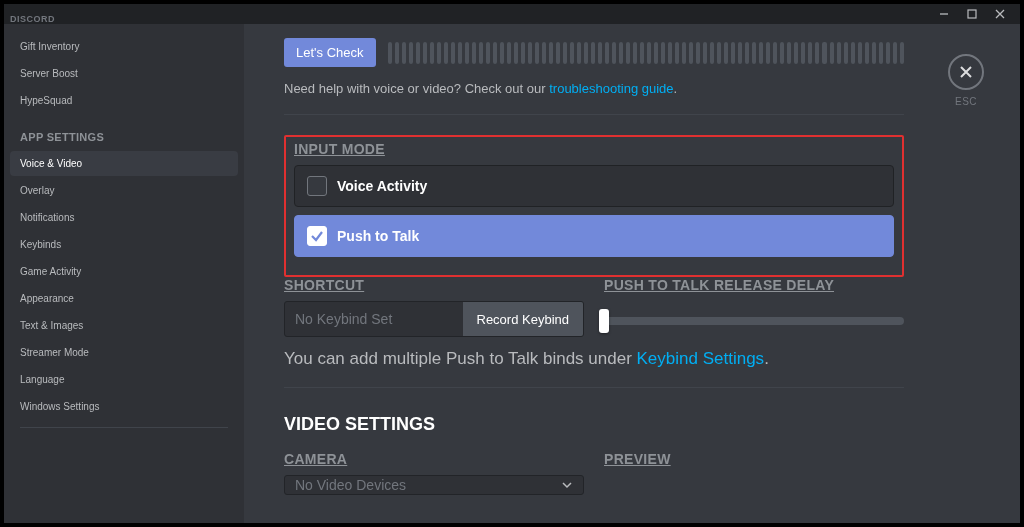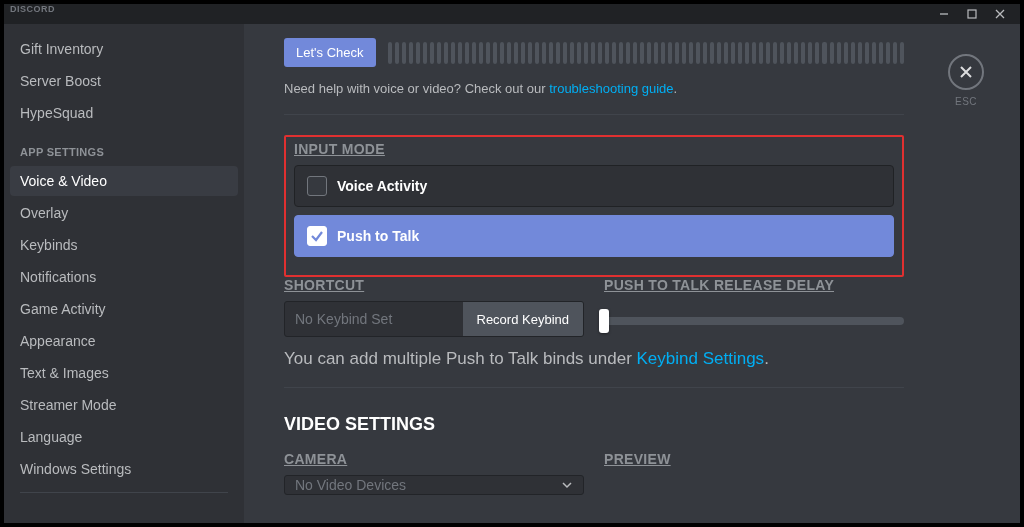--- a/index.html
+++ b/index.html
@@ -1,33 +1,33 @@
 <!DOCTYPE html>
 <html><head>
   <meta charset="utf-8">
   <style>
     * { margin: 0; padding: 0; box-sizing: border-box; font-family: "Helvetica Neue", Helvetica, Arial, sans-serif; }
     body { width: 1024px; height: 527px; overflow: hidden; background: #000; }
 
     .outer-border { width: 1024px; height: 527px; border: 4px solid #000; border-radius: 6px; background: #000; position: relative; }
 
     
-    .title-bar { height: 20px; background: #202225; display: flex; align-items: flex-start; justify-content: space-between; padding: 0 6px; }
+    .title-bar { height: 20px; background: #202225; display: flex; align-items: flex-end; justify-content: space-between; padding: 0 6px; }
     .title-bar-left { color: #72767d; font-size: 9px; font-weight: 700; letter-spacing: 0.5px; }
     .title-bar-right { display: flex; gap: 0; }
     .win-btn { width: 28px; height: 20px; display: flex; align-items: center; justify-content: center; color: #b9bbbe; cursor: pointer; }
     .win-btn svg { width: 10px; height: 10px; }
 
     
     .main { display: flex; height: calc(527px - 8px - 20px); background: #36393f; }
 
     
     .sidebar { width: 240px; background: #2f3136; padding: 8px 6px 0 6px; overflow-y: auto; }
     .sidebar-item {
-      padding: 7px 10px; margin: 2px 0; color: #b9bbbe; font-size: 14px;
+      padding: 7px 10px; margin: 2px 0; color: #b9bbbe; font-size: 10px;
       border-radius: 4px; cursor: pointer;
     }
     .sidebar-item.active { background: #393c43; color: #fff; }
     .sidebar-heading {
       padding: 16px 10px 6px 10px; color: #8e9297; font-size: 11px; font-weight: 700; letter-spacing: 0.3px;
     }
     .sidebar-divider { height: 1px; background: #40444b; margin: 8px 10px; }
 
     
     .content-wrap { flex: 1; position: relative; overflow: hidden; }
@@ -136,24 +136,24 @@
 
       <div class="sidebar-heading">APP SETTINGS</div>
 
       <div class="sidebar-item active">
         <span>Voice &amp; Video</span>
       </div>
       <div class="sidebar-item">
         <span>Overlay</span>
       </div>
       <div class="sidebar-item">
+        <span>Notifications</span>
+      </div>
+      <div class="sidebar-item">
         <span>Keybinds</span>
-      </div>
-      <div class="sidebar-item">
-        <span>Notifications</span>
       </div>
       <div class="sidebar-item">
         <span>Game Activity</span>
       </div>
       <div class="sidebar-item">
         <span>Appearance</span>
       </div>
       <div class="sidebar-item">
         <span>Text &amp; Images</span>
       </div>

